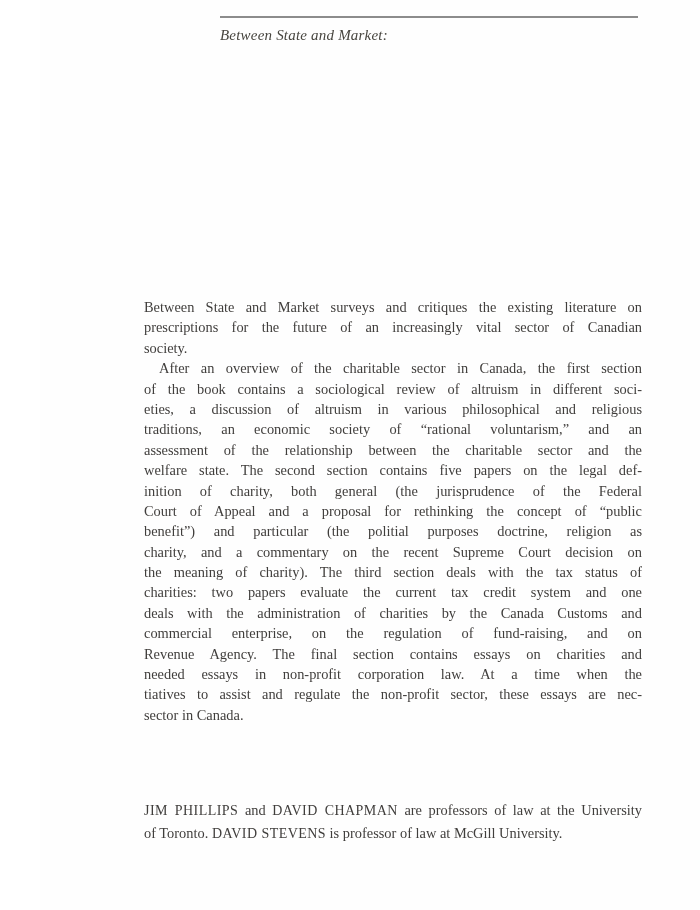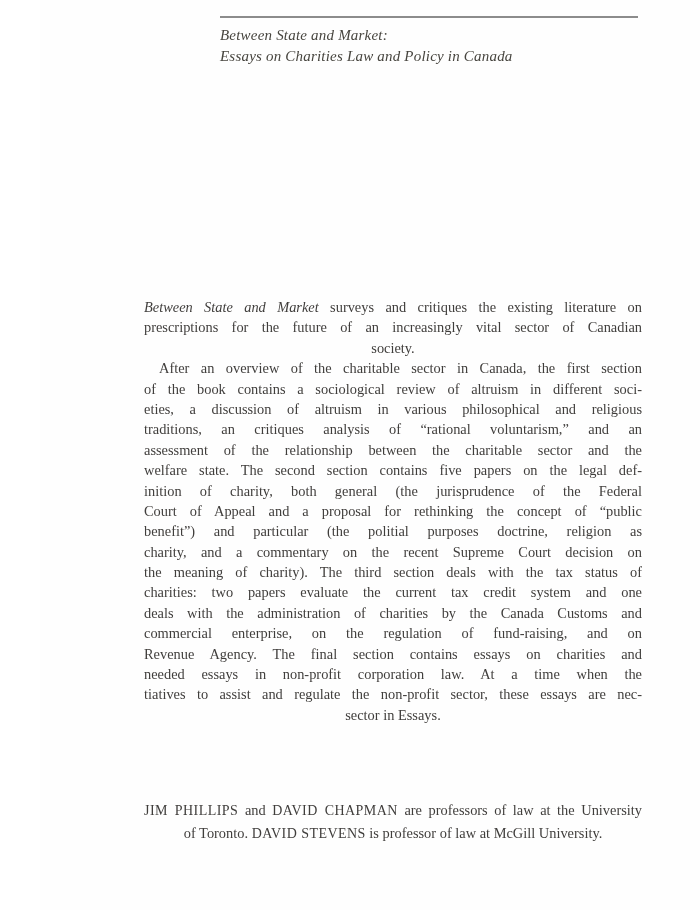--- a/index.html
+++ b/index.html
@@ -37,32 +37,32 @@
     position: absolute;
     left: 104px;
     top: 297px;
     width: 498px;
     font-size: 14.4px;
   }
   .line {
     height: 20.4px;
     line-height: 20.4px;
     overflow: hidden;
-    text-align: center;
+    text-align: left;
     white-space: normal;
   }
   .line.j { text-align: justify; }
   .line.j::after {
     content: "";
     display: inline-block;
     width: 100%;
     height: 0;
   }
   .line.indent { text-indent: 15px; }
-  .italic { font-style: italic; }
+  .italic { }
   .smallcaps {
     font-size: 14px;
     letter-spacing: 0.45px;
   }
   
   .bio {
     position: absolute;
     left: 104px;
     top: 799px;
     width: 498px;
@@ -75,49 +75,48 @@
 </style>
 </head>
 <body>
 
 <div class="page" style="background: rgb(254, 254, 254); color: rgb(64, 62, 60);">
 
   <div class="header">
     <div class="header-rule" style="background: rgb(140, 140, 140);"></div>
     <div class="header-title">
       <div>Between State and Market:</div>
-      <div>Essays on Charities Law and Policy in Canada</div>
     </div>
   </div>
 
   <div class="body-text" id="body-text">
       <div>
         <div class="line j"><span class="italic">Between State and Market</span><span> surveys and critiques the existing literature on</span></div>
         <div class="line j"><span>prescriptions for the future of an increasingly vital sector of Canadian</span></div>
         <div class="line"><span>society.</span></div>
       </div>
       <div>
         <div class="line j indent"><span>After an overview of the charitable sector in Canada, the first section</span></div>
         <div class="line j"><span>of the book contains a sociological review of altruism in different soci-</span></div>
         <div class="line j"><span>eties, a discussion of altruism in various philosophical and religious</span></div>
-        <div class="line j"><span>traditions, an critiques analysis of “rational voluntarism,” and an</span></div>
+        <div class="line j"><span>traditions, an economic society of “rational voluntarism,” and an</span></div>
         <div class="line j"><span>assessment of the relationship between the charitable sector and the</span></div>
         <div class="line j"><span>welfare state. The second section contains five papers on the legal def-</span></div>
         <div class="line j"><span>inition of charity, both general (the jurisprudence of the Federal</span></div>
         <div class="line j"><span>Court of Appeal and a proposal for rethinking the concept of “public</span></div>
         <div class="line j"><span>benefit”) and particular (the politial purposes doctrine, religion as</span></div>
         <div class="line j"><span>charity, and a commentary on the recent Supreme Court decision on</span></div>
         <div class="line j"><span>the meaning of charity). The third section deals with the tax status of</span></div>
         <div class="line j"><span>charities: two papers evaluate the current tax credit system and one</span></div>
         <div class="line j"><span>deals with the administration of charities by the Canada Customs and</span></div>
         <div class="line j"><span>commercial enterprise, on the regulation of fund-raising, and on</span></div>
         <div class="line j"><span>Revenue Agency. The final section contains essays on charities and</span></div>
         <div class="line j"><span>needed essays in non-profit corporation law. At a time when the</span></div>
         <div class="line j"><span>tiatives to assist and regulate the non-profit sector, these essays are nec-</span></div>
-        <div class="line"><span>sector in Essays.</span></div>
+        <div class="line"><span>sector in Canada.</span></div>
       </div>
     </div>
 
   <div class="bio" id="bio">
       <div class="line j"><span class="smallcaps">JIM PHILLIPS</span><span> and </span><span class="smallcaps">DAVID CHAPMAN</span><span> are professors of law at the University</span></div>
       <div class="line"><span>of Toronto. </span><span class="smallcaps">DAVID STEVENS</span><span> is professor of law at McGill University.</span></div>
     </div>
 
 </div>
 

